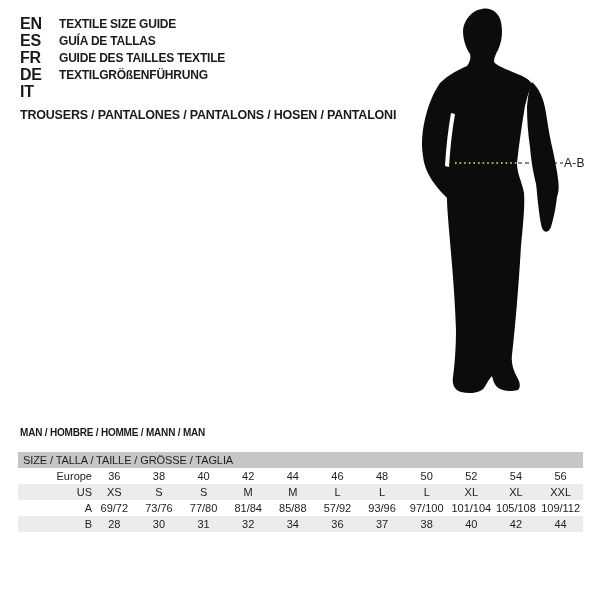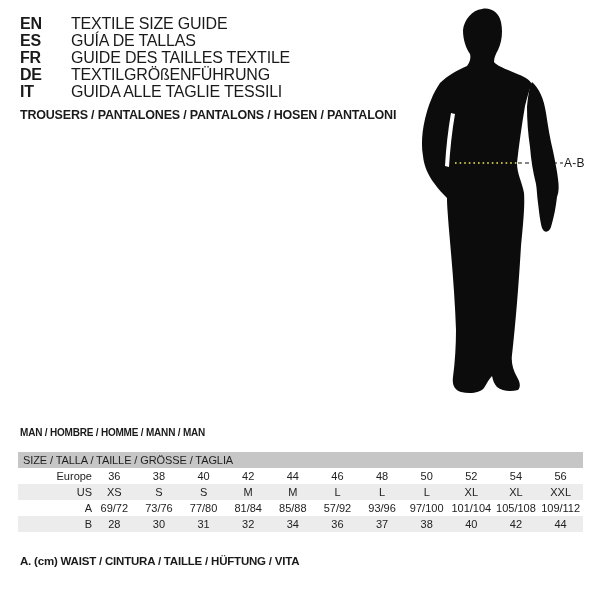--- a/index.html
+++ b/index.html
@@ -4,21 +4,21 @@
 <style>
   * { margin:0; padding:0; box-sizing:border-box; }
   html,body { width:600px; height:600px; background:#fff; }
   body { font-family:"Liberation Sans", sans-serif; color:#1a1a1a; }
   .canvas { position:relative; width:600px; height:600px; background:#fff; overflow:hidden; }
 
   
   .lang-block { position:absolute; left:20px; top:15px; }
   .lang-row { display:flex; height:17px; align-items:center; }
   .lang-code { width:39px; font-weight:700; font-size:16px; letter-spacing:-0.2px; }
-  .lang-label { font-weight:400; font-size:16px; letter-spacing:-0.2px; white-space:nowrap;margin-left:12px; }
+  .lang-label { font-weight:700; font-size:12px; letter-spacing:-0.2px; white-space:nowrap; }
 
   
   .category-title { position:absolute; left:20px; top:108px; font-weight:700; font-size:12.5px; letter-spacing:-0.2px; white-space:nowrap; }
 
   
   .figure-svg { position:absolute; left:398px; top:0; }
   .measure-label { position:absolute; left:564px; top:156px; font-size:12px; font-weight:400; letter-spacing:0.3px; }
 
   
   .section-title { position:absolute; left:20px; top:427px; font-weight:700; font-size:10px; letter-spacing:-0.2px; white-space:nowrap; }
@@ -52,21 +52,20 @@
     <div class="lang-row">
       <span class="lang-code">FR</span>
       <span class="lang-label">GUIDE DES TAILLES TEXTILE</span>
     </div>
     <div class="lang-row">
       <span class="lang-code">DE</span>
       <span class="lang-label">TEXTILGRÖßENFÜHRUNG</span>
     </div>
     <div class="lang-row">
       <span class="lang-code">IT</span>
-      <span class="lang-label">GUIDA ALLE TAGLIE TESSILI</span>
     </div>
   </div>
 
   <div class="category-title">TROUSERS / PANTALONES / PANTALONS / HOSEN / PANTALONI</div>
 
   <svg class="figure-svg" width="192" height="400" viewBox="0 0 192 400">
 
     <path fill="#0c0c0c" d="
       M84 9
       C 92 7, 101 12, 103 22
@@ -195,16 +194,15 @@
         <td>37</td>
         <td>38</td>
         <td>40</td>
         <td>42</td>
         <td>44</td>
       </tr>
     </tbody>
   </table>
 
   <div class="notes">
-    <div>A. (cm) WAIST / CINTURA / TAILLE / HÜFTUNG / VITA</div>
   </div>
 
 </div>
 
 </body></html>

